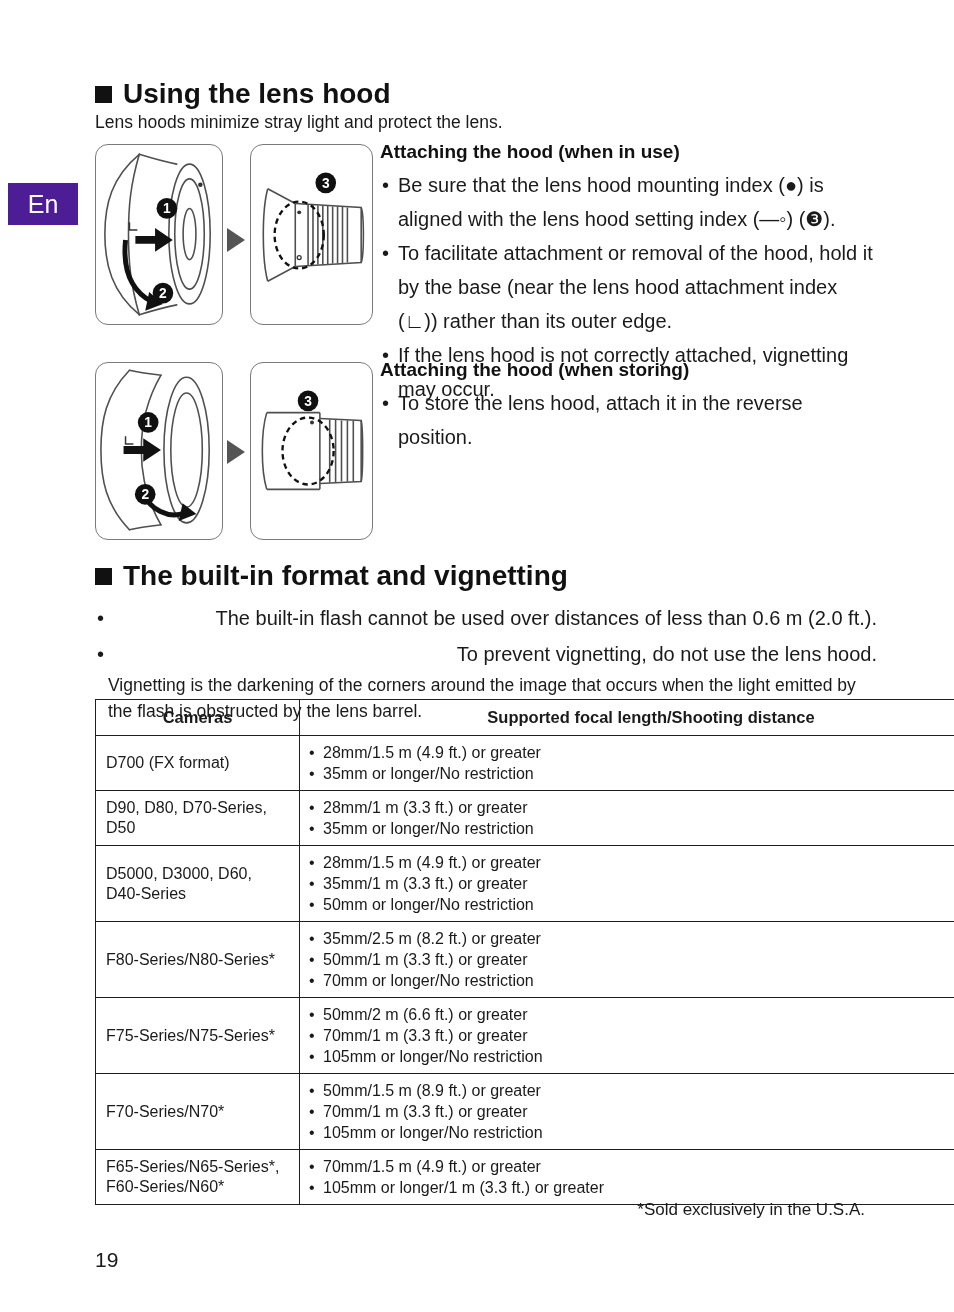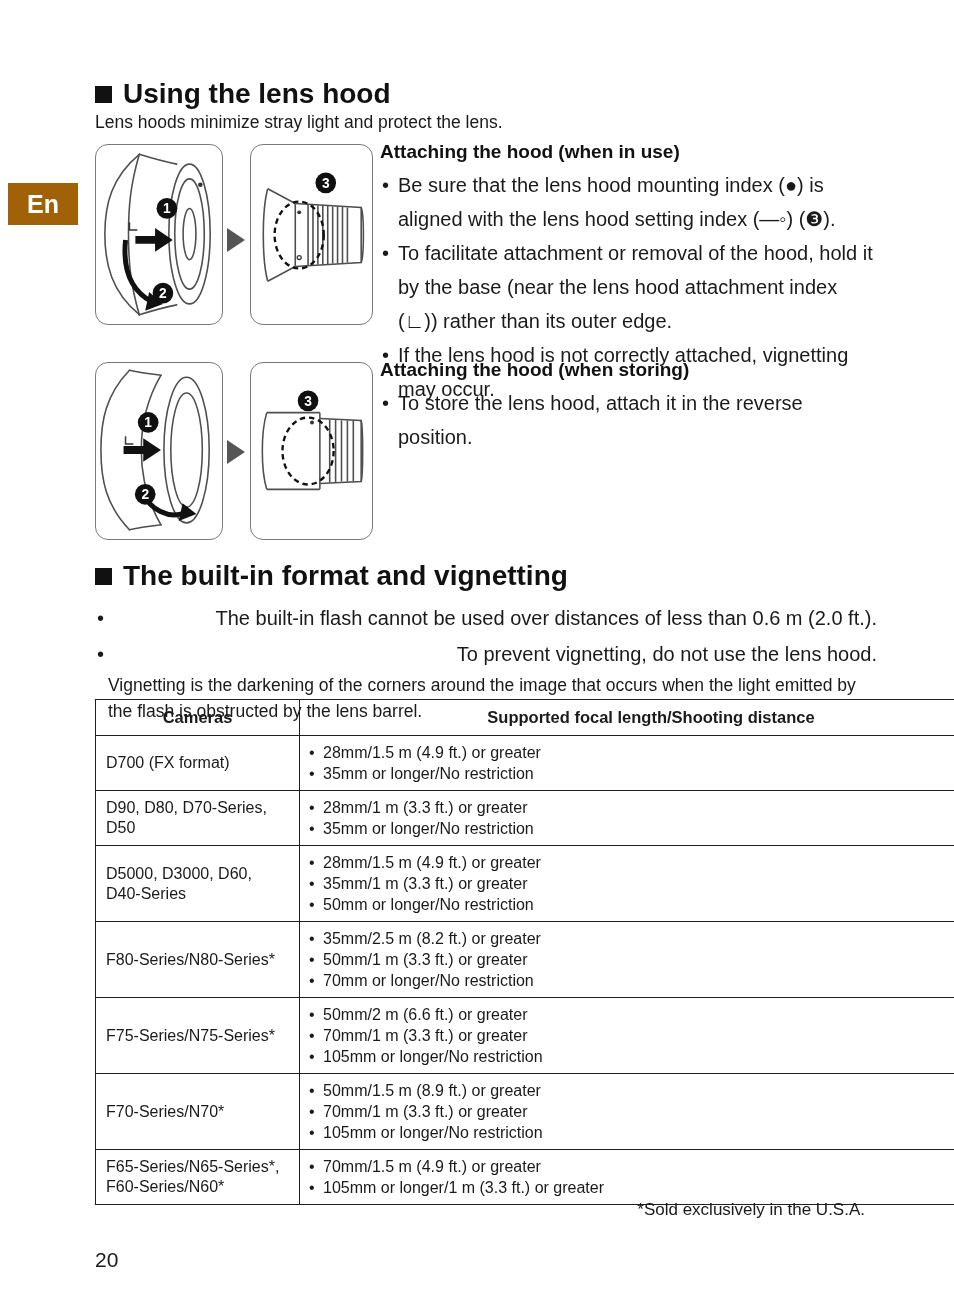--- a/index.html
+++ b/index.html
@@ -1,20 +1,20 @@
 <!DOCTYPE html>
 <html><head>
 <meta charset="utf-8">
 <style>
   html,body{margin:0;padding:0;background:#fff;}
   body{width:954px;height:1312px;position:relative;font-family:"Liberation Sans",sans-serif;color:#1a1a1a;overflow:hidden;}
 
   
-  .en-tab{position:absolute;left:8px;top:183px;width:70px;height:42px;background:#a16207;color:#fff;
-    font-size:25px;font-weight:bold;display:flex;align-items:center;justify-content:center;}
+  .en-tab{position:absolute;left:8px;top:183px;width:70px;height:42px;background:#4c1d95;color:#fff;
+    font-size:25px;font-weight:normal;display:flex;align-items:center;justify-content:center;}
 
   
   .h1{display:flex;align-items:center;gap:11px;font-size:28px;font-weight:bold;color:#111;}
   .sq{width:17px;height:17px;background:#111;flex:0 0 auto;}
   .h2{font-size:19px;font-weight:bold;margin:0 0 5px 0;color:#111;}
 
   .body-text{font-size:17.5px;line-height:25px;}
 
   .bullet{position:relative;padding-left:18px;font-size:20px;line-height:34px;}
   .bullet::before{content:"•";position:absolute;left:2px;top:0;}
@@ -241,13 +241,13 @@
       <td class="focal">
         <div class="bullet">70mm/1.5 m (4.9 ft.) or greater</div>
         <div class="bullet">105mm or longer/1 m (3.3 ft.) or greater</div>
       </td>
     </tr>
   </tbody>
 </table>
 
 <div class="footnote">*Sold exclusively in the U.S.A.</div>
 
-<div class="pagenum">20</div>
+<div class="pagenum">19</div>
 
 </body></html>

